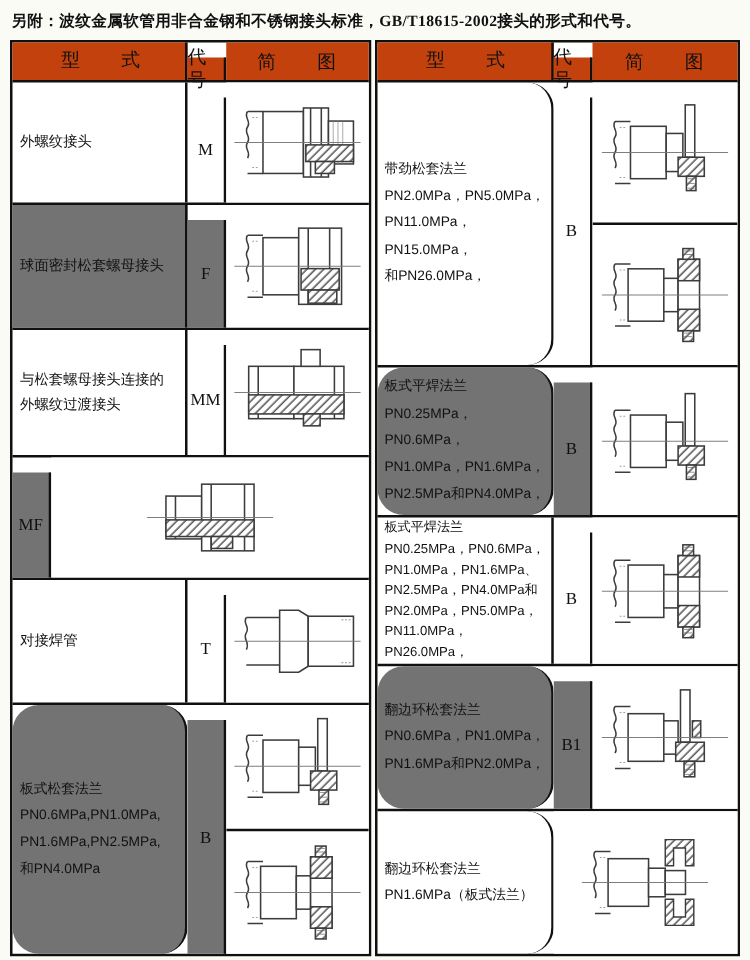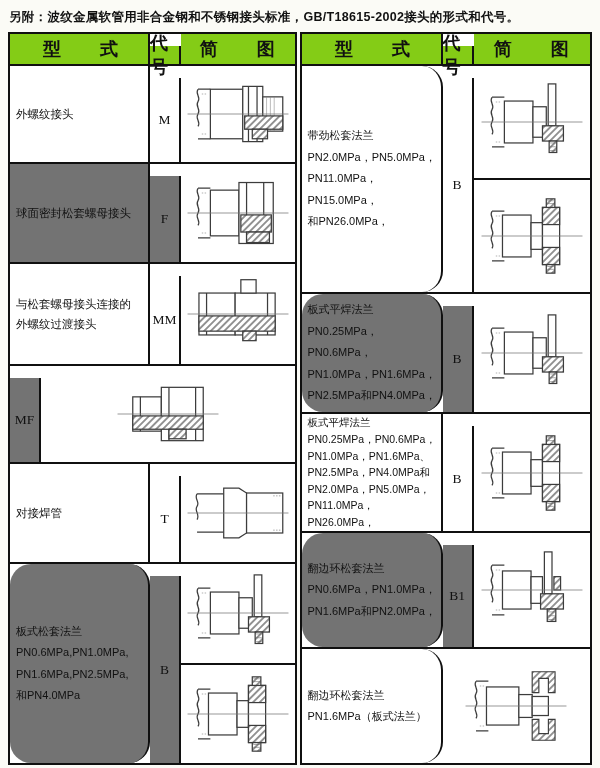--- a/index.html
+++ b/index.html
@@ -9,20 +9,21 @@
     font-family:"Liberation Sans","DejaVu Sans",sans-serif;
     color:#111;
     overflow:hidden;
   }
   .title{
     padding:9px 6px 6px 9px;
     font-size:12.5px;
     font-weight:bold;
     letter-spacing:0.3px;
     white-space:nowrap;
+    font-family:Liberation Serif, serif;
   }
   .tables{
     display:flex;
     margin:0 8px;
     gap:3px;
   }
   .htable{
     border:2px solid #101010;
     background:#ffffff;
   }
@@ -68,28 +69,27 @@
   .dsub{
     flex:1;
     display:flex;
     align-items:center;
     justify-content:center;
   }
   .dsub + .dsub{border-top:2px solid #101010;}
   .row.head .c-type,
   .row.head .c-code,
   .row.head .c-diagram{
-    background:#84cc16;
+    background:#c2410c;
     align-items:center;
     justify-content:center;
     display:flex;
-    font-size:18px;
+    font-size:15px;
     letter-spacing:1px;
     font-family:"Liberation Sans",sans-serif;
-    font-weight:bold;
   }
   .row.yellow .c-type,
   .row.yellow .c-code{background:#737373;}
   .row .c-type.pn{font-size:11px;line-height:1.95;border-radius:21px;}
   .row .c-type.tight{font-size:10.5px;line-height:1.58;}
 </style>
 </head>
 <body>
 
 <div class="title">另附：波纹金属软管用非合金钢和不锈钢接头标准，GB/T18615-2002接头的形式和代号。</div>

